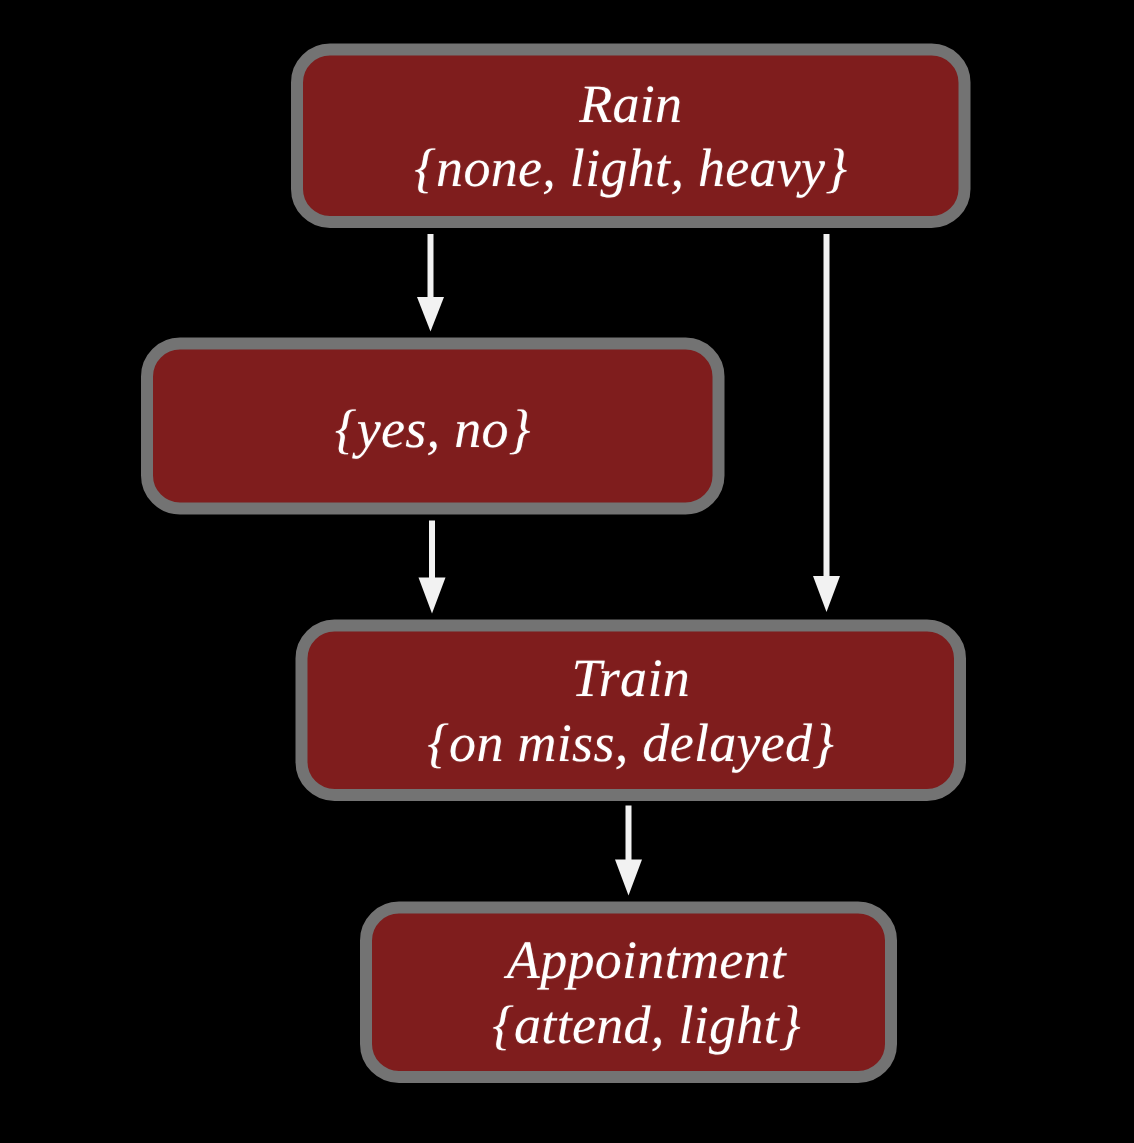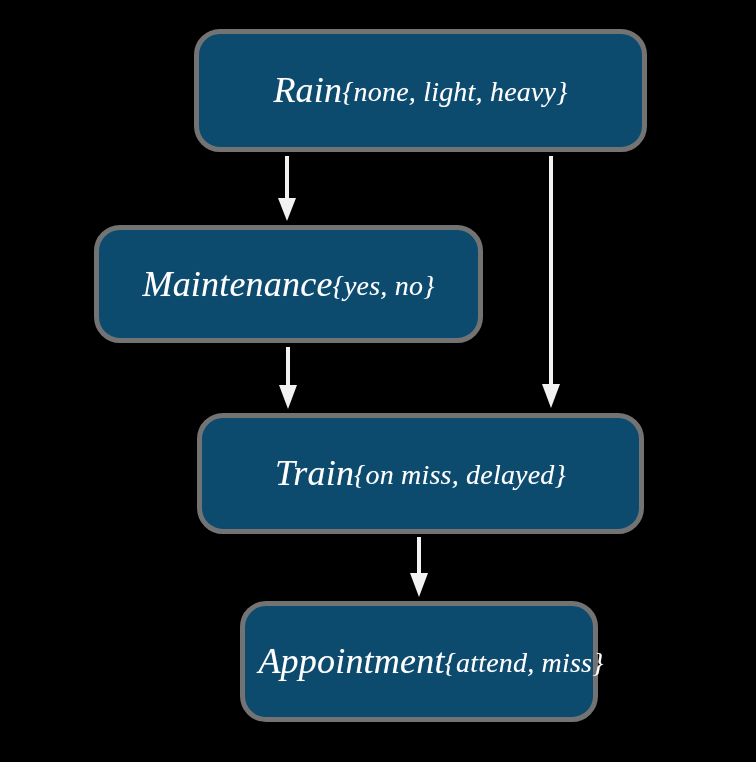--- a/index.html
+++ b/index.html
@@ -11,40 +11,40 @@
     position: relative;
     width: 756px;
     height: 762px;
     background: #000000;
     overflow: hidden;
     font-family: "Liberation Serif", "DejaVu Serif", serif;
   }
   .node {
     position: absolute;
     box-sizing: border-box;
-    border: 5px solid #737373;
+    border: 8px solid #737373;
     border-radius: 26px;
-    background: #0c4a6e;
+    background: #7f1d1d;
     display: flex;
-    flex-direction: row;
+    flex-direction: column;
     align-items: center;
     justify-content: center;
     color: #ffffff;
     font-style: italic;
     line-height: 1.08;
     text-align: center;
     text-shadow: 0 0 1px rgba(255,255,255,0.35);
     white-space: nowrap;
   }
   .node .nd-name {
     font-size: 36px;
     letter-spacing: 0.2px;
   }
   .node .nd-states {
-    font-size: 28px;
+    font-size: 36px;
     letter-spacing: 0.2px;
     margin-top: 4px;
   }
 
   
   #node-rain        { left: 194px; top: 29px;  width: 453px; height: 123px; }
   #node-maintenance { left: 94px;  top: 225px; width: 389px; height: 118px; }
   #node-train       { left: 197px; top: 413px; width: 447px; height: 121px; font-style: italic; }
   #node-appointment { left: 240px; top: 601px; width: 358px; height: 121px; padding-left: 24px; }
 
@@ -92,27 +92,26 @@
       <polygon class="edge-head" points="410,573 428,573 419,597"></polygon>
     </svg>
   </div>
 
   <div class="node" id="node-rain">
     <div class="nd-name">Rain</div>
     <div class="nd-states">{none, light, heavy}</div>
   </div>
 
   <div class="node" id="node-maintenance">
-    <div class="nd-name">Maintenance</div>
     <div class="nd-states">{yes, no}</div>
   </div>
 
   <div class="node" id="node-train">
     <div class="nd-name">Train</div>
     <div class="nd-states">{on miss, delayed}</div>
   </div>
 
   <div class="node" id="node-appointment">
     <div class="nd-name">Appointment</div>
-    <div class="nd-states">{attend, miss}</div>
+    <div class="nd-states">{attend, light}</div>
   </div>
 
 </div>
 
 </body></html>

